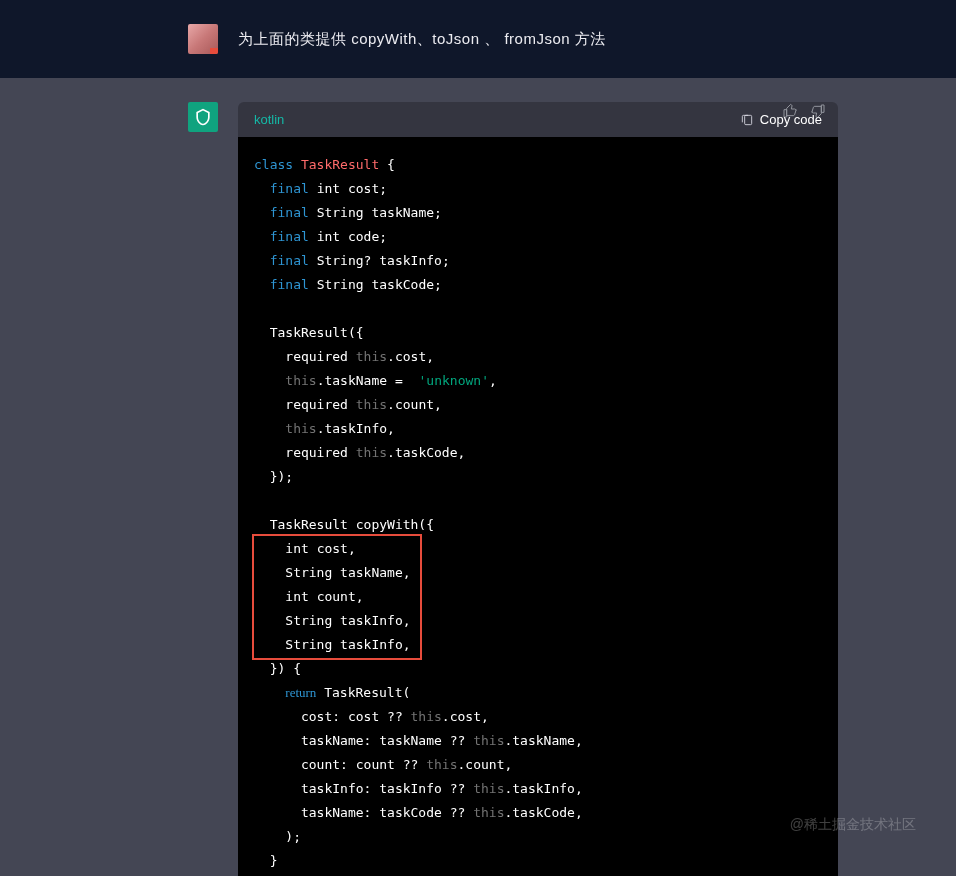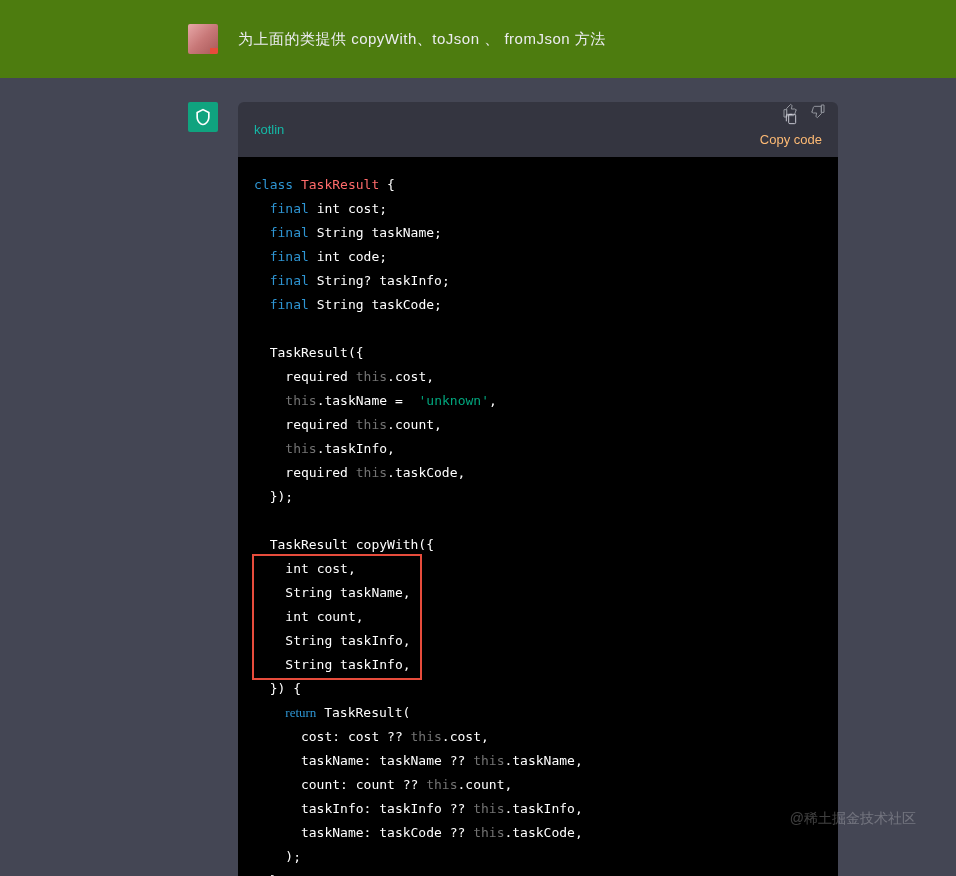--- a/index.html
+++ b/index.html
@@ -88,27 +88,26 @@
       border-top-left-radius: 6px;
       border-top-right-radius: 6px;
     }
     .code-lang {
       color: #14b8a6;
       font-size: 13px;
     }
     .copy-button {
       background: none;
       border: none;
-      color: #fdba74;
+      color: #ffffff;
       font-size: 13px;
       cursor: pointer;
       display: flex;
       align-items: center;
       gap: 6px;
-      flex-direction: column;
     }
     .copy-button svg {
       width: 14px;
       height: 14px;
       fill: none;
       stroke: #d9d9e3;
       stroke-width: 1.5;
     }
     .code-body {
       background: #000000;
@@ -153,28 +152,28 @@
     }
     .feedback-btn svg {
       width: 16px;
       height: 16px;
       fill: none;
       stroke: #d1d5db;
       stroke-width: 1.5;
     }
     .watermark {
       position: absolute;
-      bottom: 48px;
+      bottom: 42px;
       right: 40px;
       color: rgba(255,255,255,0.25);
       font-size: 14px;
       pointer-events: none;
     }
     .message-strip {
-      background: #4d7c0f;
+      background: #0f172a;
       text-align: center;
     }
     .assistant-strip {
       background: #444654;
       padding-top: 0;
       position: relative;
     }
   </style>
 </head>
 <body>

